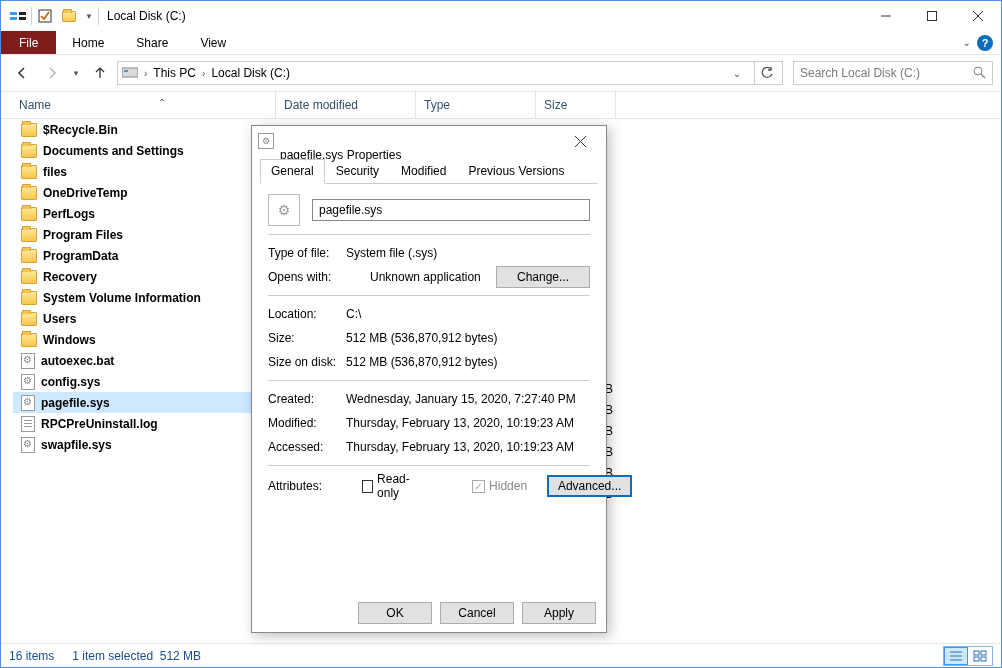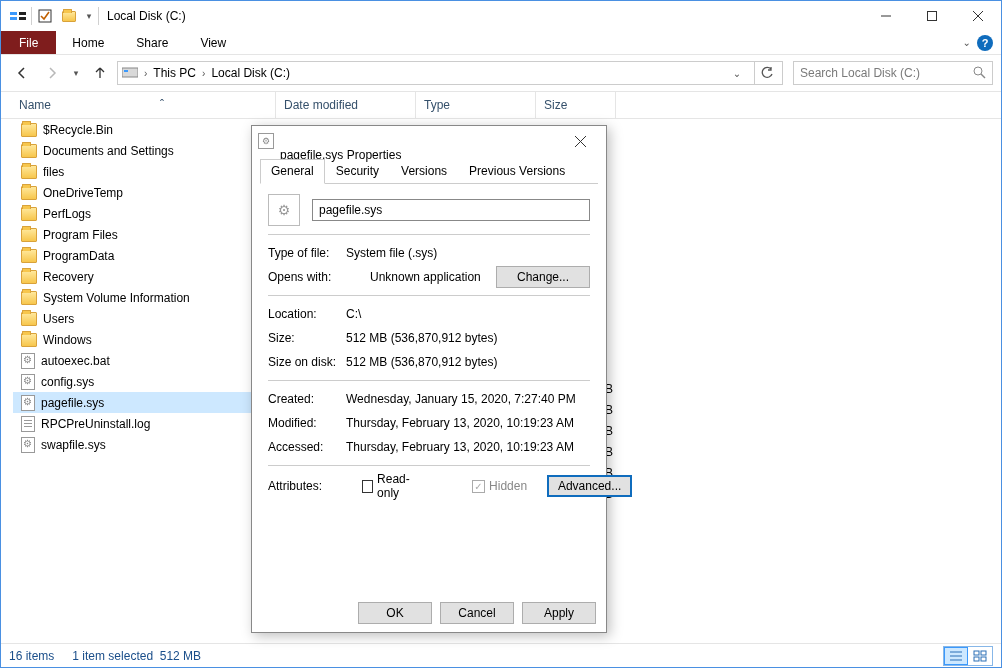--- a/index.html
+++ b/index.html
@@ -44,21 +44,21 @@
   
   .filelist { position:absolute; top:118px; left:12px; width:250px; }
   .row { display:flex; align-items:center; height:21px; gap:6px; padding-left:8px; }
   .row.selected { background:#cde8ff; }
   .ico-folder { width:16px; height:14px; background:linear-gradient(#ffe89c,#f7c64c); border:1px solid #d9a23a; border-radius:1px; position:relative;}
   .ico-folder::before { content:""; position:absolute; top:-3px; left:0; width:7px; height:3px; background:#f7c64c; border:1px solid #d9a23a; border-bottom:none; border-radius:1px 1px 0 0;}
   .ico-filetxt { width:14px; height:16px; background:#fff; border:1px solid #999; position:relative;}
   .ico-filetxt::after{content:"";position:absolute;top:3px;left:2px;right:2px;height:1px;background:#999;box-shadow:0 3px 0 #999,0 6px 0 #999;}
   .ico-sys { width:14px; height:16px; background:#fff; border:1px solid #999; position:relative;}
   .ico-sys::after{content:"⚙";position:absolute;top:0;left:1px;font-size:10px;color:#888;}
-  .fname { white-space:nowrap; }
+  .fname { white-space:nowrap;font-weight:bold; }
 
   
   .rightletters { position:absolute; left:604px; top:378px; font-size:12px; color:#000; line-height:21px; }
 
   
   .status { position:absolute; bottom:0; left:0; right:0; height:24px; border-top:1px solid #e5e5e5; display:flex; align-items:center; padding:0 8px; font-size:12px; color:#1a4e8a; }
   .status .seg { margin-right:18px; }
   .view-toggle { margin-left:auto; display:flex; border:1px solid #87b7e8; }
   .vt { width:24px; height:18px; display:flex; align-items:center; justify-content:center; }
   .vt.active { background:#cde8ff; border:1px solid #3b99fc; }
@@ -336,21 +336,21 @@
         <svg width="11" height="11">
           <line x1="0" y1="0" x2="11" y2="11" stroke="#333"></line>
           <line x1="11" y1="0" x2="0" y2="11" stroke="#333"></line>
         </svg>
       </div>
   </div>
   <div class="dlg-body">
     <div class="tabs">
       <div class="tab active">General</div>
       <div class="tab">Security</div>
-      <div class="tab">Versions</div>
+      <div class="tab">Modified</div>
       <div class="tab">Previous Versions</div>
     </div>
     <div class="tabpane">
       <div class="fileicon-block">
         <div class="big-sys">⚙</div>
         <input class="fname-input" value="pagefile.sys" style="">
       </div>
       <div class="hr"></div>
       <div class="kv">
           <div class="k">Type of file:</div>

